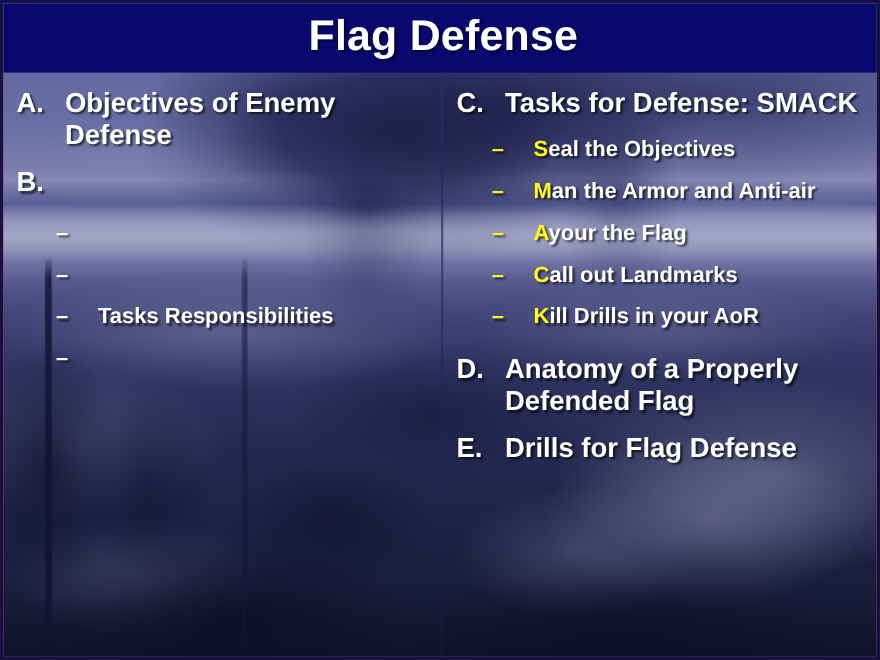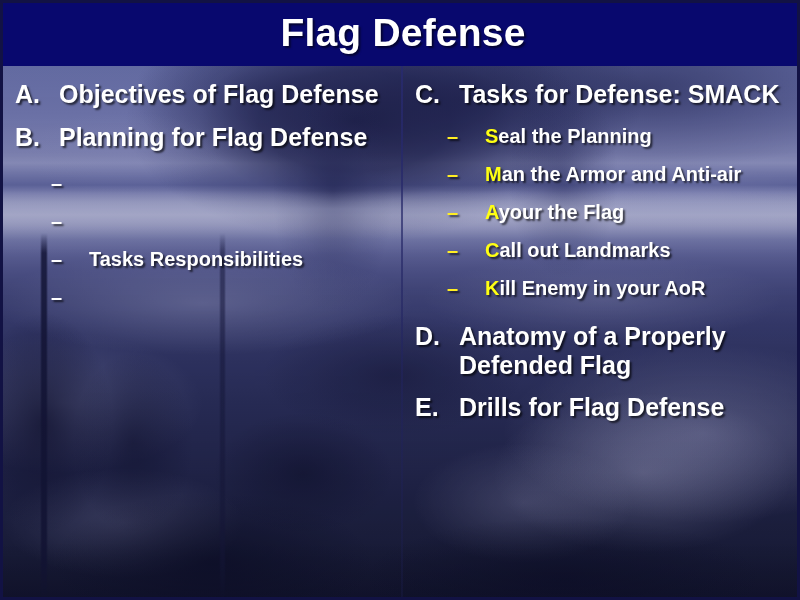--- a/index.html
+++ b/index.html
@@ -225,26 +225,25 @@
   <div id="title-bar">
     <div id="title-text">Flag Defense</div>
   </div>
 
   <div id="column-divider"></div>
 
   <div class="column" id="left-column">
 
     <div class="lvl1" style="margin-top:14px;">
       <span class="marker">A.</span>
-      <span class="body">Objectives of Flag Defense</span>
+      <span class="body">Objectives of Enemy Defense</span>
     </div>
 
     <div class="lvl1" style="margin-top:14px;">
       <span class="marker">B.</span>
-      <span class="body">Planning for Flag Defense</span>
     </div>
 
     <div class="lvl2" style="margin-top:20px;">
       <span class="marker">–</span>
     </div>
 
     <div class="lvl2" style="margin-top:15px;">
       <span class="marker">–</span>
     </div>
 
@@ -261,41 +260,41 @@
 
   <div class="column" id="right-column">
 
     <div class="lvl1" style="margin-top:14px;">
       <span class="marker">C.</span>
       <span class="body">Tasks for Defense:  SMACK</span>
     </div>
 
     <div class="lvl2 smack" style="margin-top:16px;">
       <span class="marker">–</span>
-      <span class="body"><span class="key-letter">S</span><span>eal the Planning</span></span>
+      <span class="body"><span class="key-letter">S</span><span>eal the Objectives</span></span>
     </div>
 
     <div class="lvl2 smack" style="margin-top:15px;">
       <span class="marker">–</span>
       <span class="body"><span class="key-letter">M</span><span>an the Armor and Anti-air</span></span>
     </div>
 
     <div class="lvl2 smack" style="margin-top:15px;">
       <span class="marker">–</span>
       <span class="body"><span class="key-letter">A</span><span>your the Flag</span></span>
     </div>
 
     <div class="lvl2 smack" style="margin-top:15px;">
       <span class="marker">–</span>
       <span class="body"><span class="key-letter">C</span><span>all out Landmarks</span></span>
     </div>
 
     <div class="lvl2 smack" style="margin-top:15px;">
       <span class="marker">–</span>
-      <span class="body"><span class="key-letter">K</span><span>ill Enemy in your AoR</span></span>
+      <span class="body"><span class="key-letter">K</span><span>ill Drills in your AoR</span></span>
     </div>
 
     <div class="lvl1" style="margin-top:22px;">
       <span class="marker">D.</span>
       <span class="body">Anatomy of a Properly Defended Flag</span>
     </div>
 
     <div class="lvl1" style="margin-top:13px;">
       <span class="marker">E.</span>
       <span class="body">Drills for Flag Defense</span>

